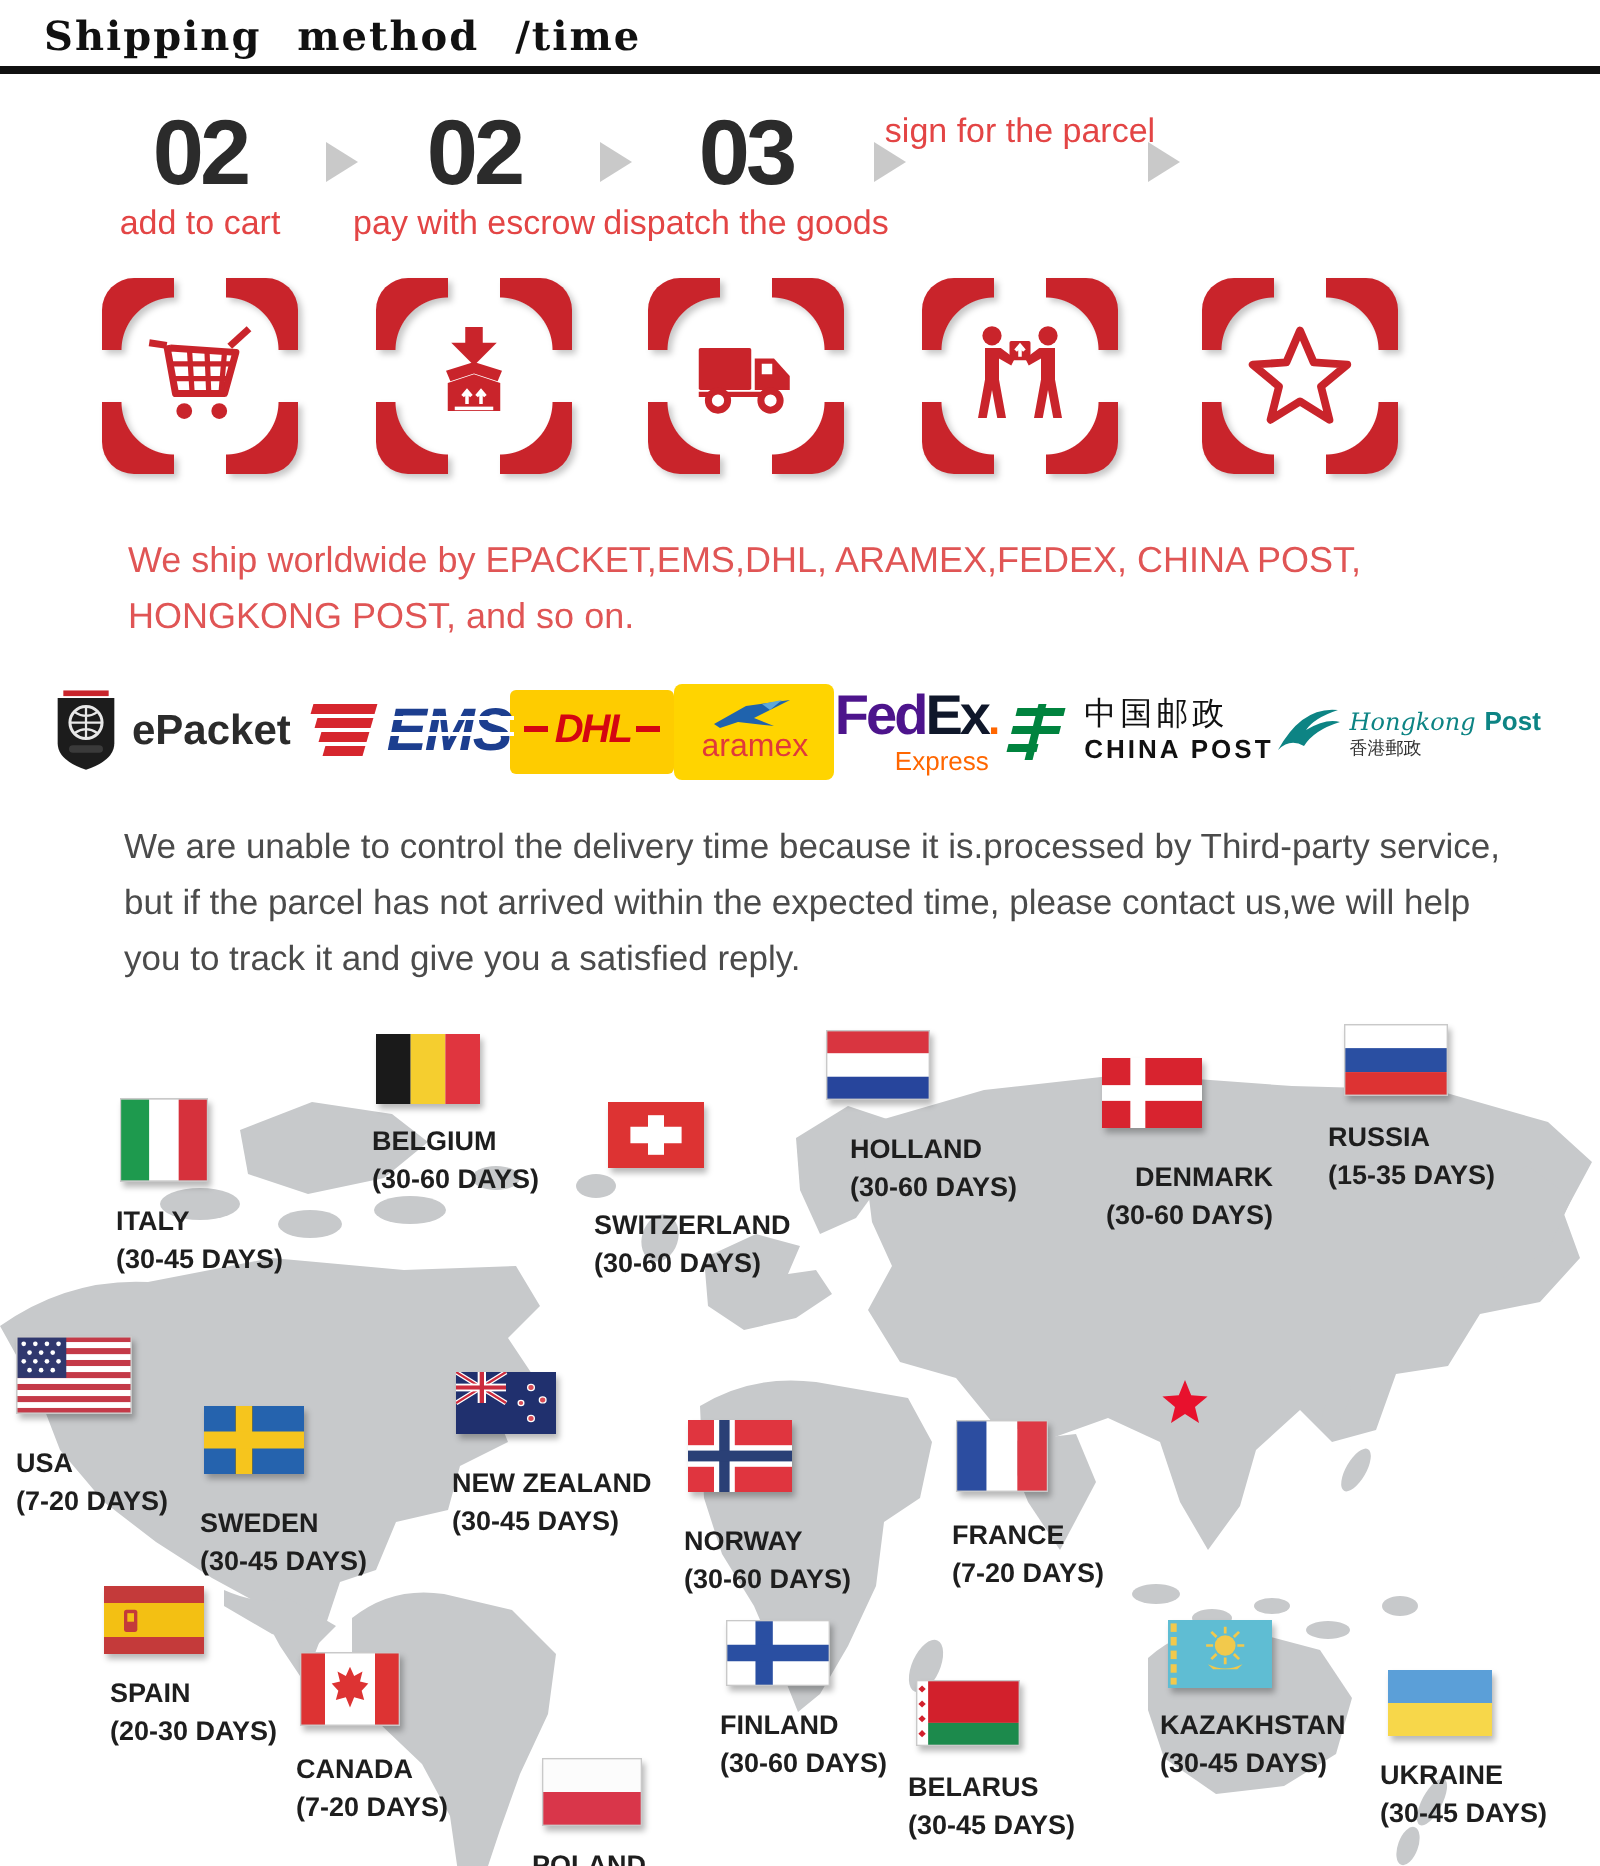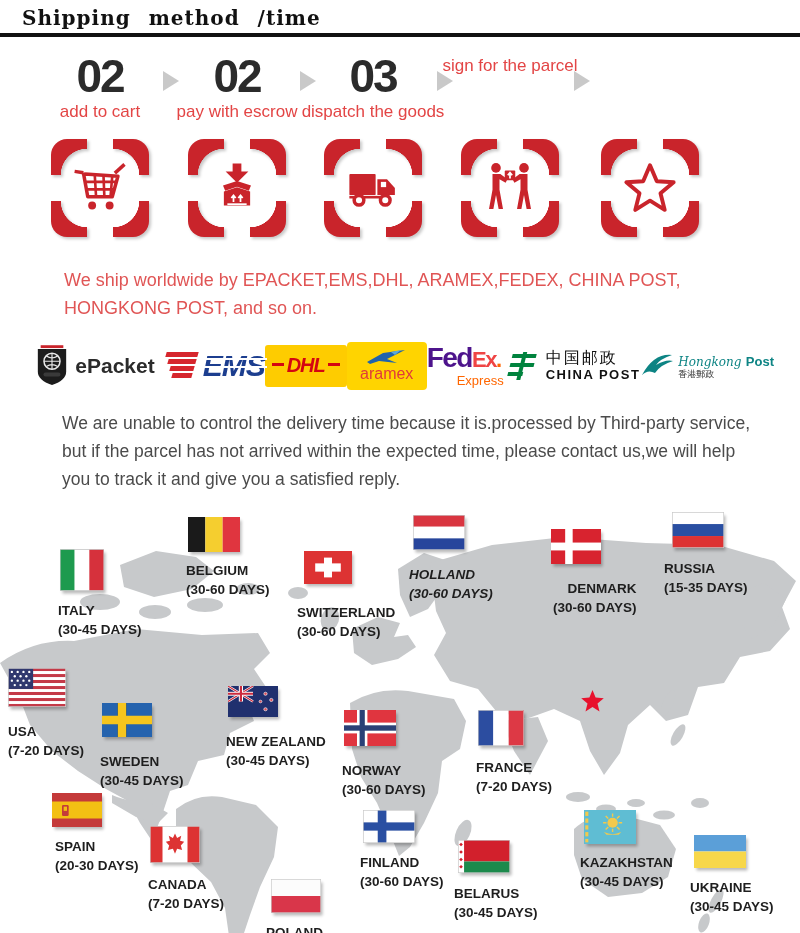--- a/index.html
+++ b/index.html
@@ -28,40 +28,40 @@
   .frame svg{position:absolute;inset:0;margin:auto;width:56px;height:56px;color:#c9242b;}
   .corner{position:absolute;width:36px;height:36px;filter:drop-shadow(2px 2px 1.5px rgba(0,0,0,.22));}
   .c-tl{left:-2px;top:-2px;background:radial-gradient(circle at 100% 100%, rgba(0,0,0,0) 26px, #c9242b 26.5px);border-top-left-radius:16px;}
   .c-tr{right:-2px;top:-2px;background:radial-gradient(circle at 0% 100%, rgba(0,0,0,0) 26px, #c9242b 26.5px);border-top-right-radius:16px;}
   .c-bl{left:-2px;bottom:-2px;background:radial-gradient(circle at 100% 0%, rgba(0,0,0,0) 26px, #c9242b 26.5px);border-bottom-left-radius:16px;}
   .c-br{right:-2px;bottom:-2px;background:radial-gradient(circle at 0% 0%, rgba(0,0,0,0) 26px, #c9242b 26.5px);border-bottom-right-radius:16px;}
   
   .ship-note{margin:26px 48px 0 64px;width:688px;font-size:18px;line-height:1.55;color:#e05555;}
   .delivery-note{margin:14px 48px 0 62px;width:692px;font-size:17.5px;line-height:1.6;color:#4b4b4b;}
   
-  .carriers{margin-top:14px;padding:0 26px;height:58px;display:flex;align-items:center;justify-content:flex-end;}
+  .carriers{margin-top:14px;padding:0 26px;height:58px;display:flex;align-items:center;justify-content:flex-start;}
   .carrier{display:flex;align-items:center;}
   .ep-shield svg{width:34px;height:42px;display:block;}
   .ep-text{font-size:21px;font-weight:bold;color:#2b2b2b;margin-left:6px;}
   .ems{position:relative;}
   .ems-flag svg{width:46px;height:30px;display:block;}
   .ems-text{font-size:30px;font-weight:bold;font-style:italic;color:#1c3e8f;letter-spacing:-1px;position:relative;margin-left:2px;}
   .ems-text i{position:absolute;left:-4px;right:-2px;height:2.5px;background:#fff;font-size:0;}
   .ems-text i.l1{top:9px;} .ems-text i.l2{top:17px;}
   .dhl{width:82px;height:42px;background:#fecc00;border-radius:3px;justify-content:center;}
   .dhl-text{font-size:20px;font-weight:bold;font-style:italic;color:#d40511;letter-spacing:-1px;position:relative;}
   .dhl-text::before,.dhl-text::after{content:"";position:absolute;top:9px;width:12px;height:3px;background:#d40511;}
   .dhl-text::before{left:-15px;} .dhl-text::after{right:-15px;}
   .aramex{width:80px;height:48px;background:#ffd400;border-radius:4px;flex-direction:column;justify-content:center;}
   .aramex svg{width:44px;height:15px;display:block;}
   .aramex-text{font-size:16px;font-weight:normal;color:#e03a3a;line-height:1;margin-top:1px;}
   .fedex{flex-direction:column;align-items:flex-start;}
   .fedex .row{line-height:1;}
   .fed{font-size:28px;font-weight:bold;color:#4d148c;letter-spacing:-1.5px;}
-  .ex{font-size:22px;font-weight:bold;color:#ef4444;letter-spacing:-1.5px;}
+  .ex{font-size:28px;font-weight:bold;color:#0f172a;letter-spacing:-1.5px;}
   .fx-dot{font-size:22px;font-weight:bold;color:#ff6600;}
   .express{font-size:13px;color:#ff6600;margin:1px 0 0 30px;}
   .chinapost svg{width:36px;height:34px;display:block;}
   .cp-col{margin-left:6px;}
   .cp-cn{font-size:16px;color:#111;letter-spacing:2px;line-height:1.1;}
   .cp-en{font-size:13px;font-weight:bold;color:#111;letter-spacing:1.5px;line-height:1.2;}
   .hkpost svg{width:34px;height:30px;display:block;}
   .hk-col{margin-left:4px;}
   .hk-name{font-family:"DejaVu Serif",serif;font-style:italic;font-size:12px;color:#0d8484;}
   .hk-post{font-size:13px;font-weight:bold;color:#0d8484;}
@@ -304,21 +304,21 @@
         <div>(30-60 DAYS)</div>
       </div>
       <div class="country flag" style="left: 413px; top: 18px; width: 52px; height: 35px;">
         <svg viewBox="0 0 60 40" preserveAspectRatio="none" width="52" height="35">
           <rect width="60" height="13.4" fill="#d93540"></rect>
           <rect y="13.4" width="60" height="13.3" fill="#fff"></rect>
           <rect y="26.7" width="60" height="13.3" fill="#27459c"></rect>
           <rect x="0.4" y="0.4" width="59.2" height="39.2" fill="none" stroke="#c9c9c9" stroke-width="0.8"></rect>
         </svg>
       </div>
-      <div class="clabel" style="left: 409px; top: 68px; font-style: italic;">
+      <div class="clabel" style="left: 425px; top: 68px;">
         <div>HOLLAND</div>
         <div>(30-60 DAYS)</div>
       </div>
       <div class="country flag" style="left: 551px; top: 32px; width: 50px; height: 35px;">
         <svg viewBox="0 0 60 40" preserveAspectRatio="none" width="50" height="35">
           <rect width="60" height="40" fill="#d8232f"></rect>
           <rect x="17" width="9" height="40" fill="#fff"></rect>
           <rect y="15.5" width="60" height="9" fill="#fff"></rect>
         </svg>
       </div>

